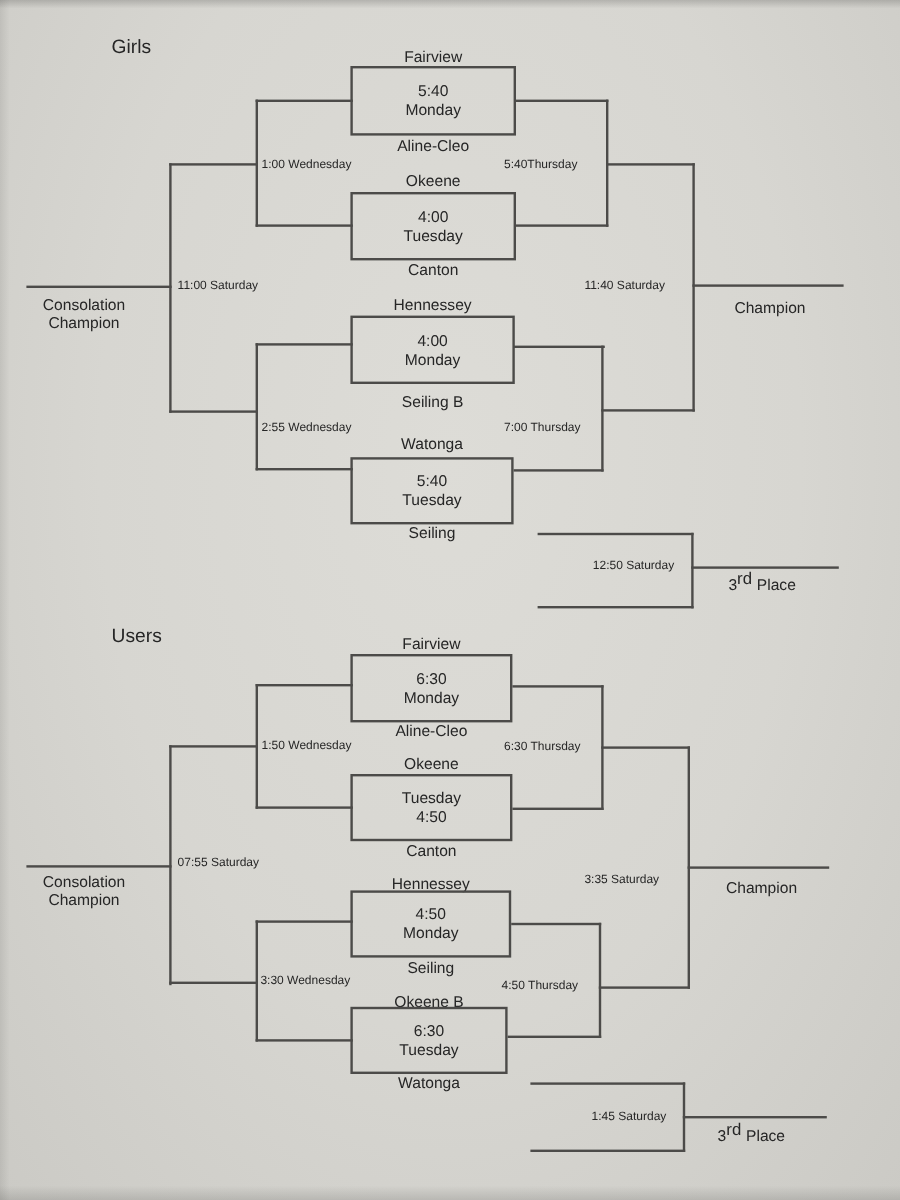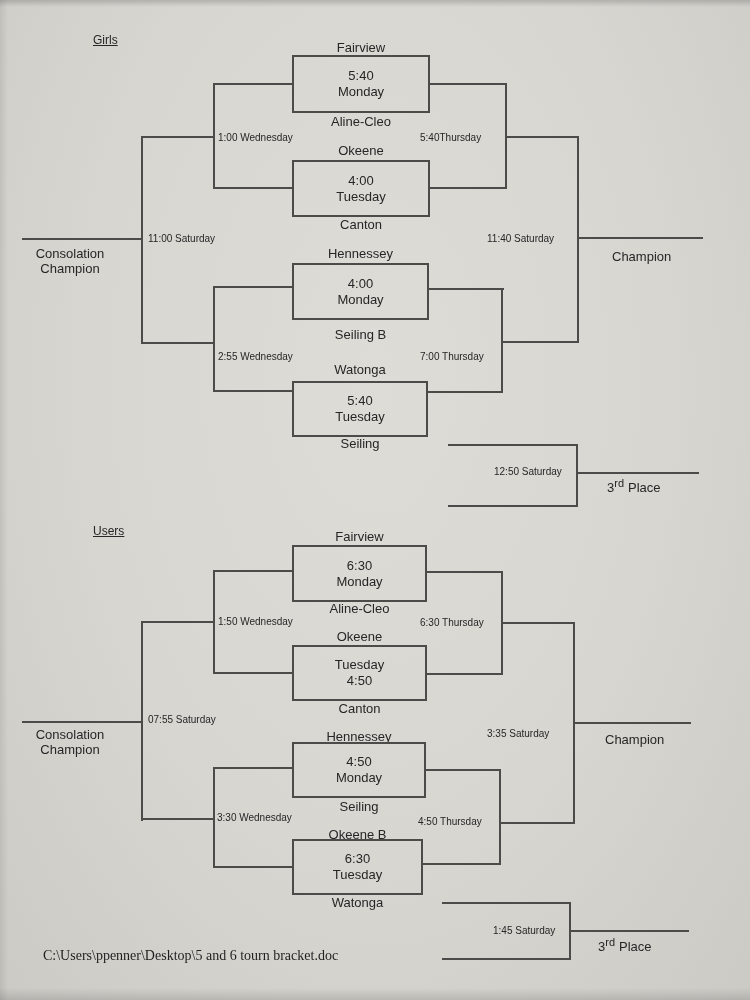--- a/index.html
+++ b/index.html
@@ -14,25 +14,25 @@
   }
   .hl{position:absolute;height:2px;background:#4c4b49;}
   .vl{position:absolute;width:2px;background:#4c4b49;}
   .box{
     position:absolute;box-sizing:border-box;border:2px solid #4c4b49;
     display:flex;flex-direction:column;align-items:center;justify-content:center;
     font-size:13px;line-height:16px;text-align:center;
   }
   .team{position:absolute;font-size:13px;line-height:14px;text-align:center;white-space:nowrap;}
   .slot{position:absolute;font-size:10px;line-height:14px;white-space:nowrap;}
-  .title{position:absolute;font-size:12px;line-height:22px;text-decoration:underline;}
+  .title{position:absolute;font-size:16px;line-height:22px;}
   .champ{position:absolute;font-size:13px;white-space:nowrap;}
   .consol{position:absolute;width:84px;font-size:13px;line-height:15px;text-align:center;}
   .third{position:absolute;font-size:13px;white-space:nowrap;}
-  .third sup{font-size:11px;line-height:0;}
+  .third sup{font-size:14px;line-height:0;}
   .third .rest{margin-left:4px;}
   .footer{position:absolute;font-family:"Liberation Serif",serif;font-size:14px;color:#1f1f1f;white-space:nowrap;}
 </style>
 </head>
 <body>
 
 <div class="photo">
 
   <div class="title" style="left:93px;top:29px">Girls</div>
 
@@ -167,15 +167,14 @@
   <i class="hl" style="left:22px;top:721px;width:121px"></i>
   <i class="hl" style="left:213px;top:767px;width:81px"></i>
   <i class="hl" style="left:213px;top:866px;width:81px"></i>
   <i class="vl" style="left:213px;top:767px;height:101px"></i>
   <i class="hl" style="left:141px;top:818px;width:74px"></i>
   <i class="hl" style="left:442px;top:902px;width:129px"></i>
   <i class="vl" style="left:569px;top:902px;height:58px"></i>
   <i class="hl" style="left:442px;top:958px;width:129px"></i>
   <i class="hl" style="left:569px;top:930px;width:120px"></i>
 
-  <div class="footer" style="left:43px;top:948px">C:\Users\ppenner\Desktop\5 and 6 tourn bracket.doc</div>
 
 </div>
 
 </body></html>

